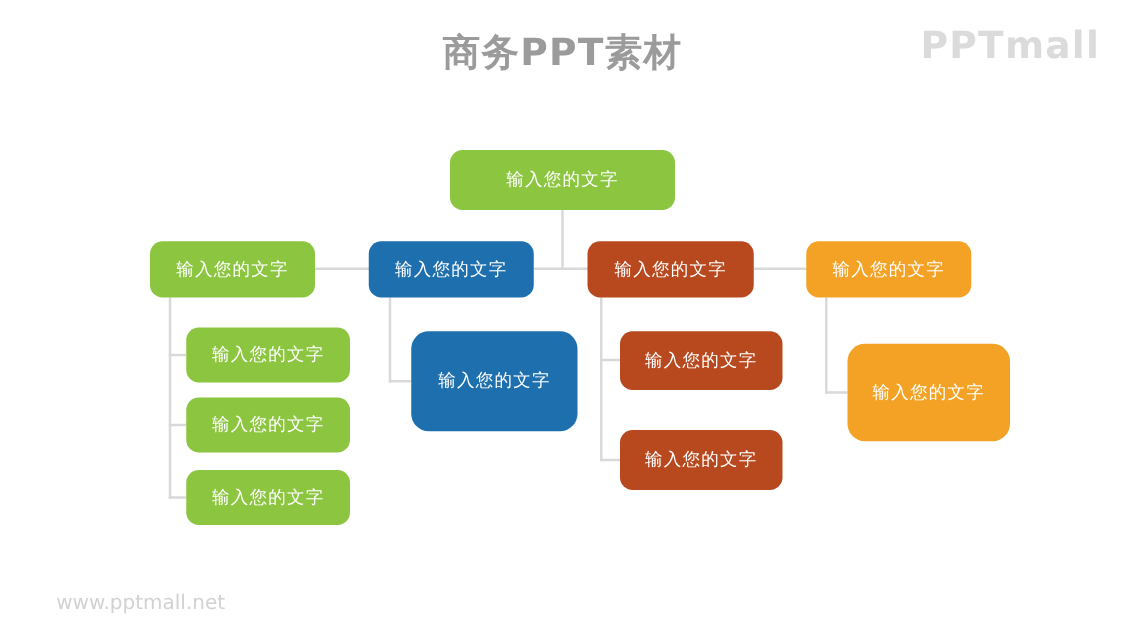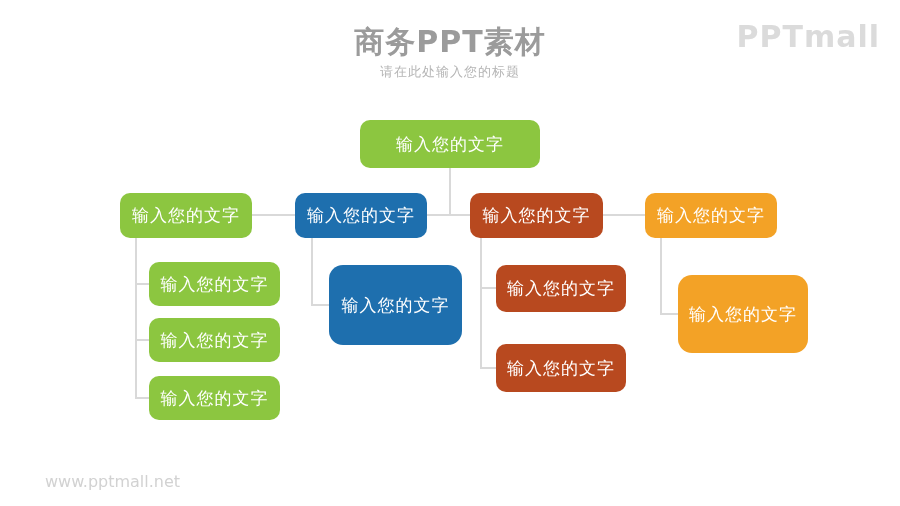--- a/index.html
+++ b/index.html
@@ -5,39 +5,38 @@
   html,body{margin:0;padding:0;background:#fff;}
   .canvas{position:relative;width:900px;height:506px;background:#ffffff;overflow:hidden;
           font-family:"DejaVu Sans","Liberation Sans",sans-serif;}
   .page-title{position:absolute;left:0;top:22px;width:100%;text-align:center;
               font-size:30px;font-weight:bold;color:var(--title,#9b9b9b);letter-spacing:1px;}
   .page-subtitle{position:absolute;left:0;top:63px;width:100%;text-align:center;
                  font-size:13px;color:var(--subtitle,#b5b5b5);letter-spacing:1px;}
   .brand{position:absolute;right:20px;top:19px;font-size:30px;font-weight:bold;
          color:var(--brand,#dbdbdb);letter-spacing:1px;}
   .watermark{position:absolute;left:45px;top:472px;font-size:16px;color:var(--watermark,#d2d2d2);}
-  .node{position:absolute;border-radius:10px;color:#ffffff;font-size:17px;
+  .node{position:absolute;border-radius:10px;color:#ffffff;font-size:14px;
         display:flex;align-items:center;justify-content:center;text-align:center;
         letter-spacing:1px;}
   .node.big{border-radius:14px;}
   .green{background:var(--green,#8cc640);}
   .blue{background:var(--blue,#1e6fae);}
   .red{background:var(--red,#b8491f);}
   .orange{background:var(--orange,#f3a226);}
   .conn{position:absolute;background:var(--connector,#d9d9d9);}
   .conn.h{height:2px;}
   .conn.v{width:2px;}
 </style>
 </head>
 <body>
 
 <div class="canvas">
 
   <div class="page-title">商务PPT素材</div>
-  <div class="page-subtitle">请在此处输入您的标题</div>
   <div class="brand">PPTmall</div>
 
   <div class="conn v" style="left:449px;top:168px;height:48px;"></div>
   <div class="conn h" style="left:252px;top:214px;width:44px;"></div>
   <div class="conn h" style="left:427px;top:214px;width:44px;"></div>
   <div class="conn h" style="left:603px;top:214px;width:43px;"></div>
 
   <div class="conn v" style="left:135px;top:238px;height:161px;"></div>
   <div class="conn h" style="left:135px;top:283px;width:14px;"></div>
   <div class="conn h" style="left:135px;top:339px;width:14px;"></div>

